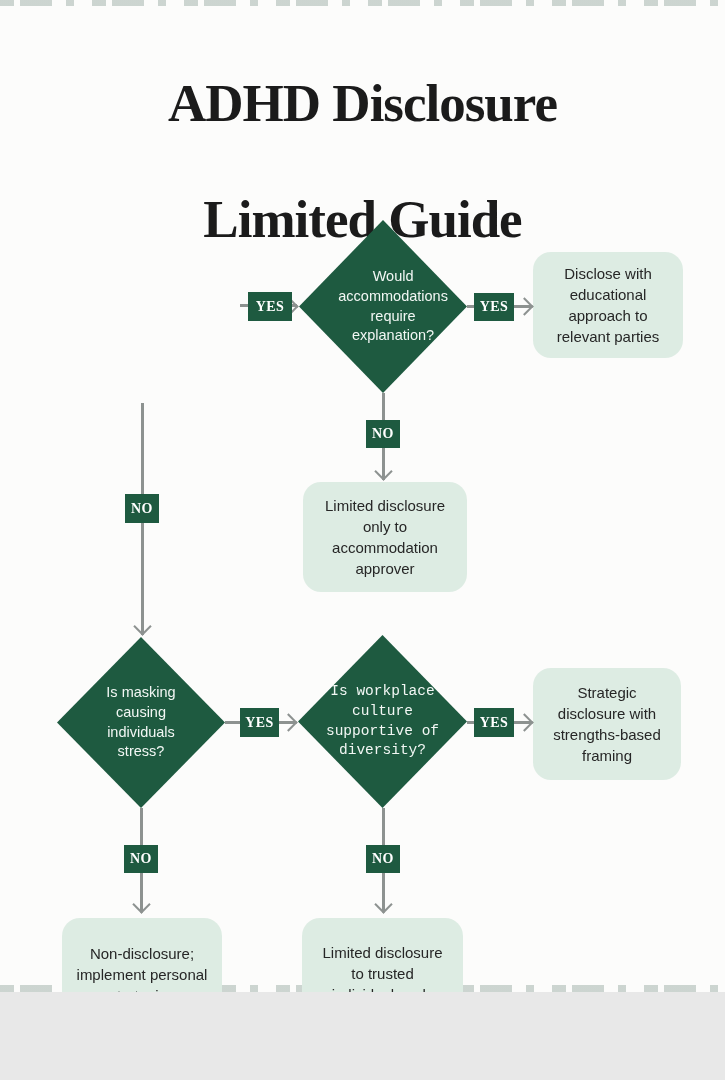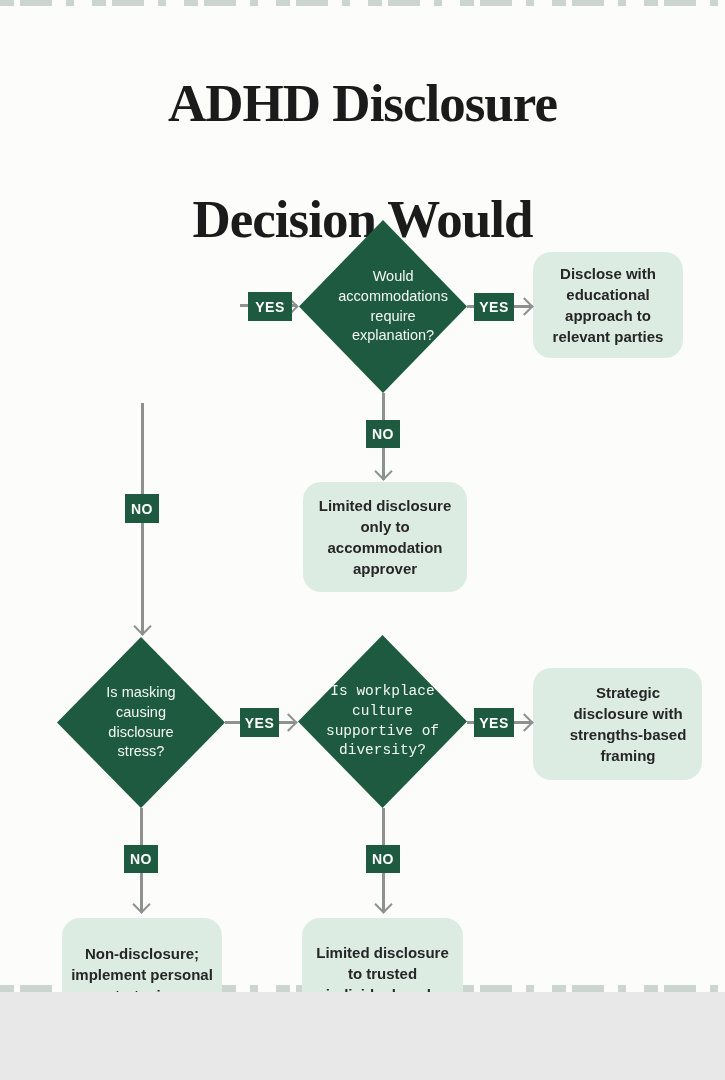--- a/index.html
+++ b/index.html
@@ -62,51 +62,51 @@
 
   .tag{
     position:absolute;
     background:var(--green);
     color:#ffffff;
     font-weight:bold;
     font-size:14px;
     letter-spacing:.5px;
     display:flex;align-items:center;justify-content:center;
     z-index:3;
+    font-family:Liberation Serif, serif;
   }
 
   .outcome{
     position:absolute;
     background:var(--light-green);
     border-radius:18px;
     display:flex;align-items:center;justify-content:center;
     color:var(--ink);
     font-size:15px;
     line-height:1.4;
     text-align:center;
     white-space:pre-line;
-    font-weight:bold;
   }
 
   .hline{position:absolute;height:2.5px;background:var(--line);z-index:1;}
   .vline{position:absolute;width:2.5px;background:var(--line);z-index:1;}
   .chev{position:absolute;width:11px;height:11px;z-index:2;}
   .chev.right{border-top:2.5px solid var(--line);border-right:2.5px solid var(--line);transform:rotate(45deg);}
   .chev.down{border-right:2.5px solid var(--line);border-bottom:2.5px solid var(--line);transform:rotate(45deg);}
 </style>
 </head>
 <body>
 
 <div class="page">
 
   <div class="edge-dashes top"></div>
   <div class="edge-dashes bottom"></div>
 
   <h1 class="title"><span>ADHD Disclosure</span><br>
-<span>Decision Would</span></h1>
+<span>Limited Guide</span></h1>
 
   <div class="hline" style="left:240px;top:304px;width:57px;"></div>
   <div class="chev right" style="left:283px;top:300px;"></div>
 
   <div class="hline" style="left:467px;top:305px;width:64px;"></div>
   <div class="chev right" style="left:518px;top:300px;"></div>
 
   <div class="vline" style="left:382px;top:393px;height:87px;"></div>
   <div class="chev down" style="left:377px;top:465px;"></div>
 
@@ -129,21 +129,21 @@
   <div class="diamond" style="left:299px;top:220px;width:168px;height:173px;justify-content:flex-end;">
     <div class="dtext">Would
 accommodations
 require
 explanation?</div>
   </div>
 
   <div class="diamond" style="left:57px;top:637px;width:168px;height:171px;">
     <div class="dtext">Is masking
 causing
-disclosure
+individuals
 stress?</div>
   </div>
 
   <div class="diamond" style="left:298px;top:635px;width:169px;height:173px;font-family:Liberation Mono, monospace;">
     <div class="dtext">Is workplace
 culture
 supportive of
 diversity?</div>
   </div>
 
@@ -159,21 +159,21 @@
   <div class="outcome" style="left:533px;top:252px;width:150px;height:106px;">Disclose with
 educational
 approach to
 relevant parties</div>
 
   <div class="outcome" style="left:303px;top:482px;width:164px;height:110px;">Limited disclosure
 only to
 accommodation
 approver</div>
 
-  <div class="outcome" style="left:533px;top:668px;width:148px;height:112px;padding-left:21px;">Strategic
+  <div class="outcome" style="left:533px;top:668px;width:148px;height:112px;">Strategic
 disclosure with
 strengths‑based
 framing</div>
 
   <div class="outcome" style="left:62px;top:918px;width:160px;height:112px;">Non‑disclosure;
 implement personal
 strategies</div>
 
   <div class="outcome" style="left:302px;top:918px;width:161px;height:110px;">Limited disclosure
 to trusted

